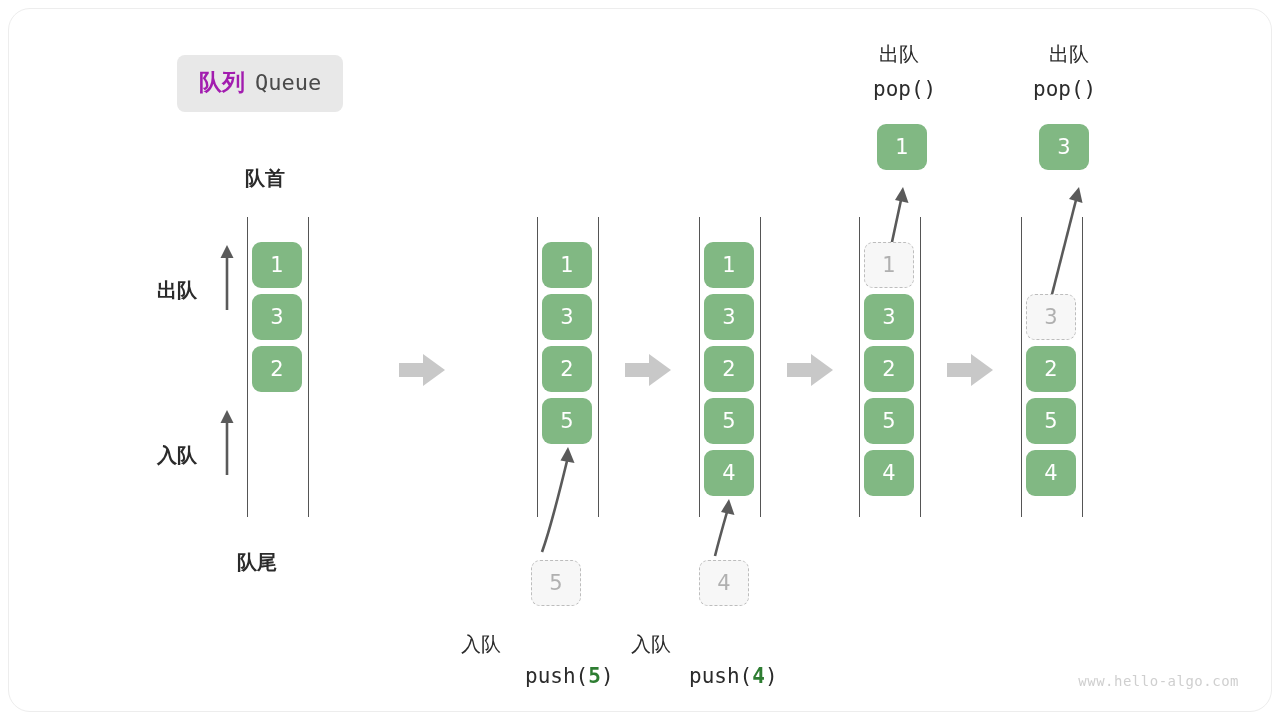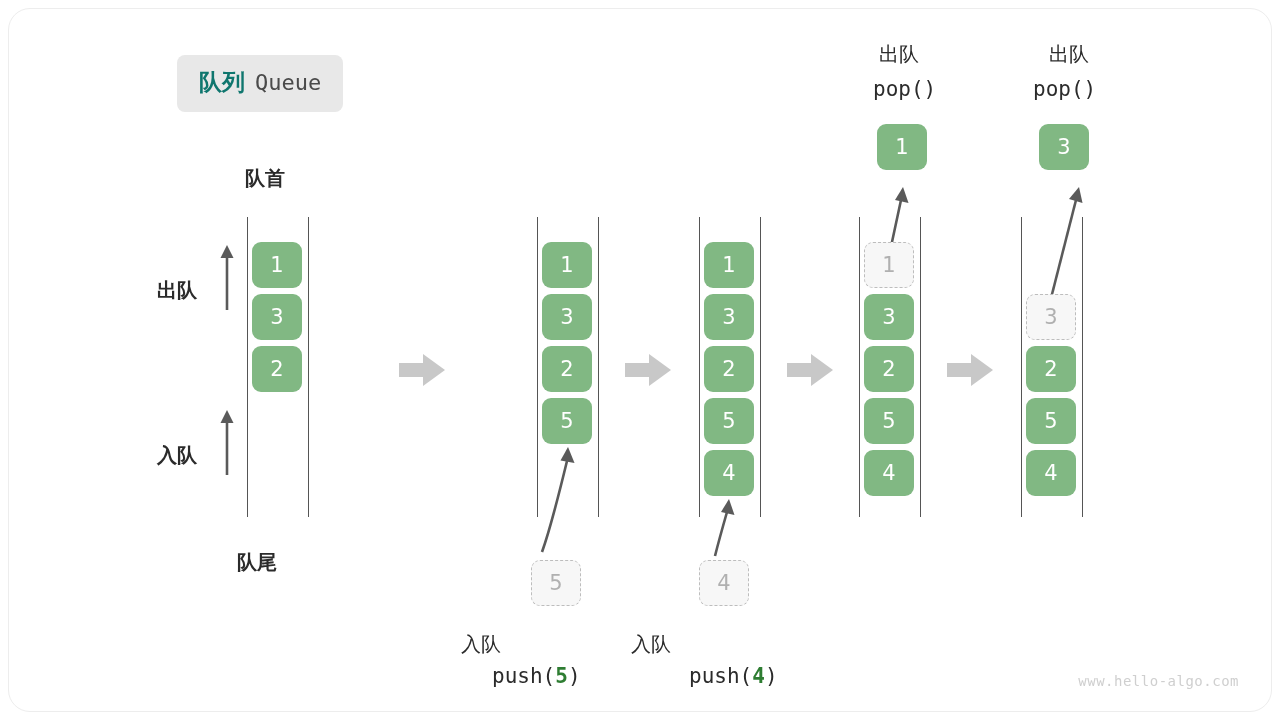--- a/index.html
+++ b/index.html
@@ -23,21 +23,21 @@
   
   #title-chip{
     left:168px;top:46px;
     background:#e8e8e8;
     border-radius:8px;
     padding:12px 22px 14px 22px;
     display:flex;align-items:baseline;gap:10px;
     white-space:nowrap;
   }
   #title-chip .cn{
-    font-size:23px;font-weight:bold;color:#0f766e;
+    font-size:23px;font-weight:bold;color:#a21caf;
     font-family:"DejaVu Sans","Liberation Sans",sans-serif;
   }
   #title-chip .en{
     font-size:22px;color:#4a4a4a;
     font-family:"DejaVu Sans Mono","Liberation Mono",monospace;
   }
 
   
   .cnlabel{
     font-family:"DejaVu Sans","Liberation Sans",sans-serif;
@@ -134,21 +134,21 @@
     <div class="cell" style="left:5px;top:77px;">3</div>
     <div class="cell" style="left:5px;top:129px;">2</div>
     <div class="cell" style="left:5px;top:181px;">5</div>
   </div>
   <svg class="abs" style="left:520px;top:430px;" width="90" height="120">
     <path d="M 13 113 C 22 88 30 55 38 22" stroke="#5a5a5a" stroke-width="2.6" fill="none"></path>
     <polygon points="39,8 31.5,21.5 45.5,24" fill="#5a5a5a"></polygon>
   </svg>
   <div class="cell ghost abs" style="left:522px;top:551px;">5</div>
   <div class="abs oplabel" style="left:452px;top:618px;width:200px;text-align:left;">入队</div>
-  <div class="abs mono" style="left:483px;top:655px;">
+  <div class="abs mono" style="left:516px;top:655px;">
     <span>push(</span><span class="num">5</span><span>)</span>
   </div>
 
   <svg class="abs steparrow" style="left:616px;top:343px;" viewBox="0 0 46 36">
     <polygon points="0,11 24,11 24,2 46,18 24,34 24,25 0,25" fill="#c8c8c8"></polygon>
   </svg>
 
   <div class="abs rail" style="left:690px;top:208px;"></div>
   <div class="abs" style="left:690px;top:208px;width:62px;height:300px;">
     <div class="cell" style="left:5px;top:25px;">1</div>

